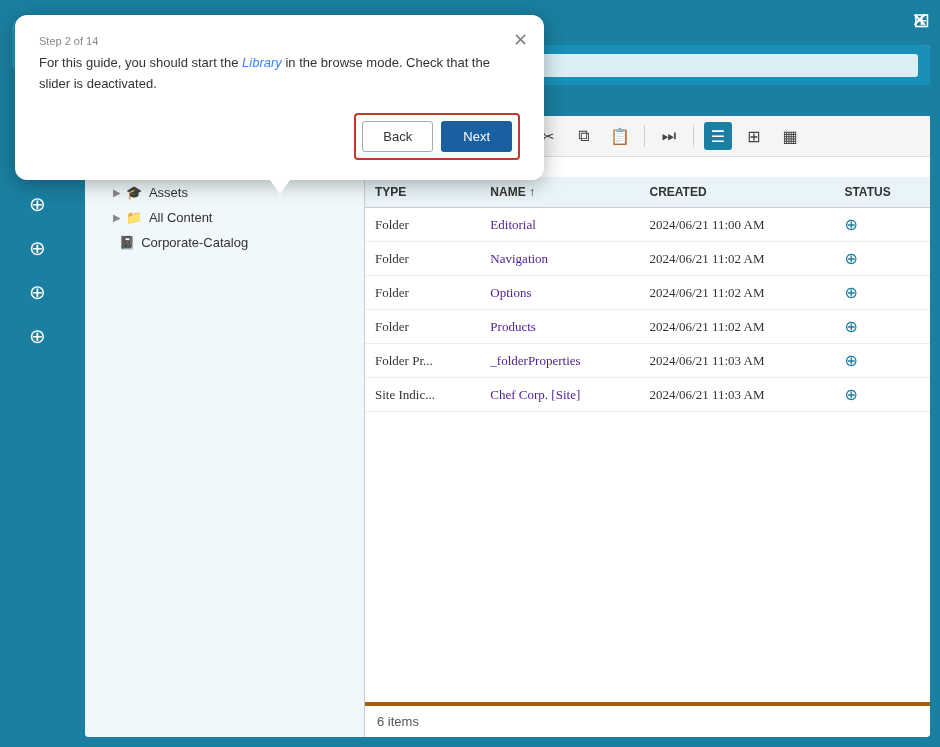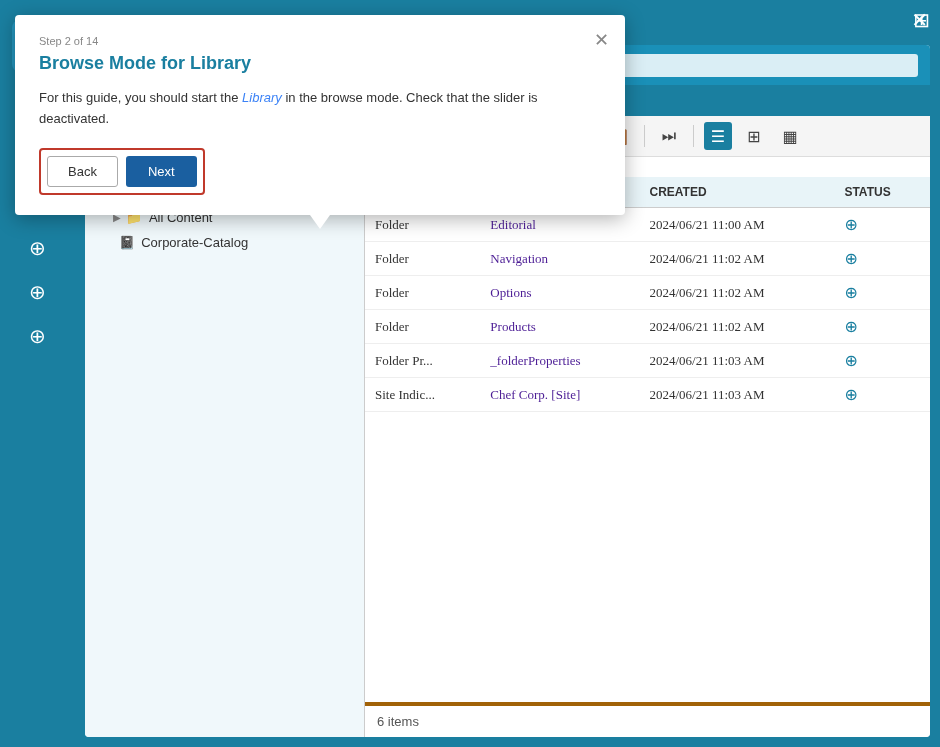--- a/index.html
+++ b/index.html
@@ -314,23 +314,23 @@
       font-size: 13px;
       color: #555;
       border-top: 4px solid #a16207;
     }
 
     
     .guide-modal {
       position: absolute;
       top: 15px;
       left: 15px;
-      width: 610px;
+      width: 529px;
       background: white;
-      border-radius: 4px;
+      border-radius: 12px;
       box-shadow: 0 4px 20px rgba(0,0,0,0.3);
       padding: 20px 24px 20px 24px;
       z-index: 100;
     }
 
     .guide-step {
       font-size: 11px;
       color: #888;
       margin-bottom: 6px;
     }
@@ -603,25 +603,24 @@
         <div class="file-count">
           <span>6 items</span>
         </div>
       </div>
     </div>
   </div>
 </div>
 
 <div class="guide-modal">
   <div class="guide-step">Step 2 of 14</div>
-  <div class="guide-title">Browse Mode for Library</div>
   <div class="guide-body">
     <span>For this guide, you should start the </span><em>Library</em><span> in the browse mode. Check that the slider is deactivated.</span>
   </div>
-  <div style="display:flex;justify-content:flex-start;">
+  <div style="display:flex;justify-content:flex-end;">
     <div class="guide-actions-wrapper">
       <button class="btn-back">Back</button>
       <button class="btn-next">Next</button>
     </div>
   </div>
   <button class="close-btn">✕</button>
   <div class="modal-arrow"></div>
 </div>
 
 </body></html>

